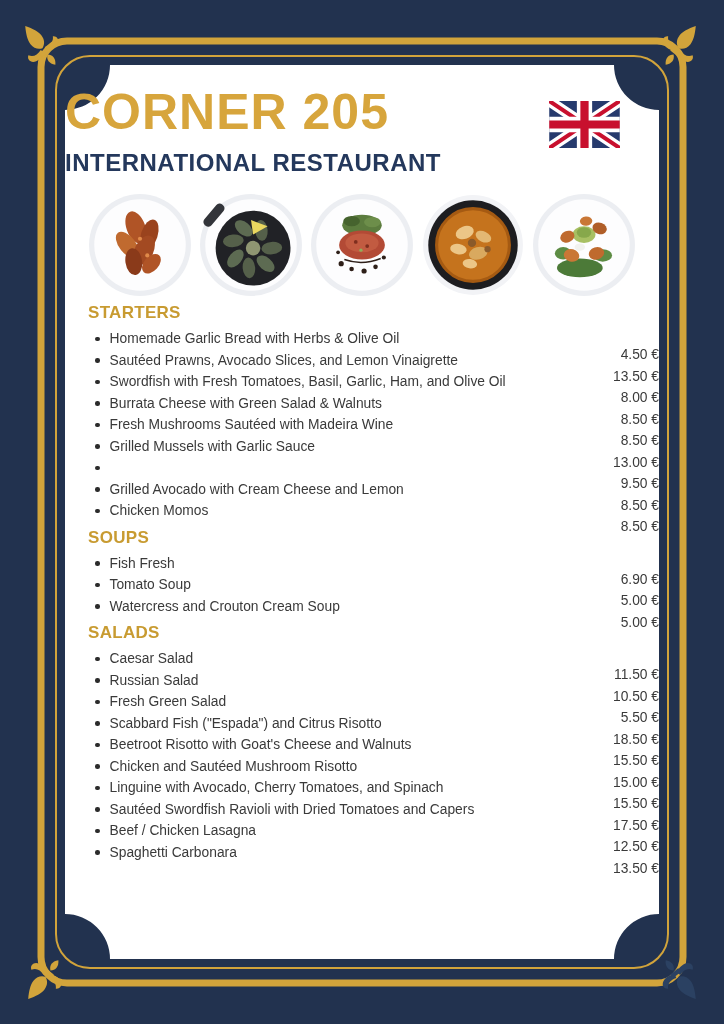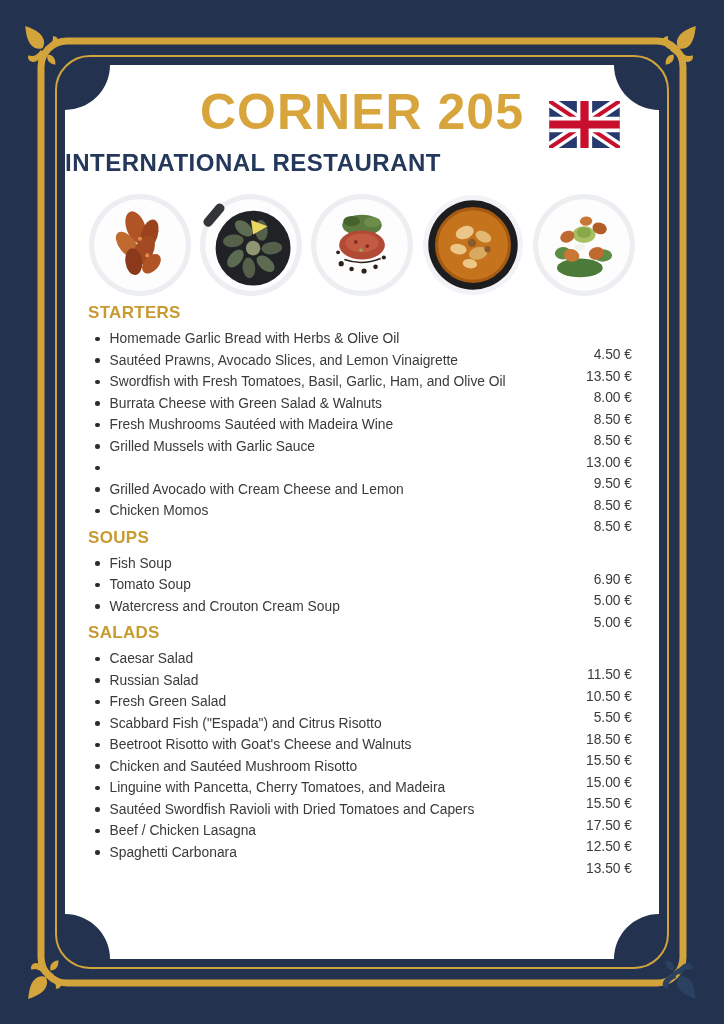--- a/index.html
+++ b/index.html
@@ -11,21 +11,20 @@
     overflow:hidden;
   }
   .frame-layer { position:absolute; inset:0; }
   .content {
     position:absolute;
     left:65px; top:65px;
     width:594px; height:894px;
   }
   .page-title {
     margin-top:22px;
-    text-align:center;
     font-size:50px;
     line-height:1.0;
     font-weight:800;
     letter-spacing:1px;
     color:#d7a53c;
   }
   .page-subtitle {
     margin-top:12px;
     text-align:left;
     font-size:24px;
@@ -42,21 +41,20 @@
     margin-top:16px;
     display:flex;
     justify-content:center;
     gap:7px;
     height:104px;
   }
   .plate { width:104px; height:104px; }
   .menu {
     margin-top:4px;
     padding-left:23px;
-    padding-right:27px;
   }
   .section-title {
     color:#c89b31;
     font-weight:800;
     font-size:17px;
     letter-spacing:0.3px;
     margin:6px 0 5px 0;
     line-height:20px;
   }
   .row {
@@ -242,21 +240,21 @@
       </div>
     <div class="row">
         <span class="dot"></span>
         <span class="item-label">Chicken Momos</span>
         <span class="item-price">8.50 €</span>
       </div>
 
     <div class="section-title">SOUPS</div>
     <div class="row">
         <span class="dot"></span>
-        <span class="item-label">Fish Soup</span>
+        <span class="item-label">Fish Fresh</span>
         <span class="item-price">6.90 €</span>
       </div>
     <div class="row">
         <span class="dot"></span>
         <span class="item-label">Tomato Soup</span>
         <span class="item-price">5.00 €</span>
       </div>
     <div class="row">
         <span class="dot"></span>
         <span class="item-label">Watercress and Crouton Cream Soup</span>
@@ -290,21 +288,21 @@
         <span class="item-label">Beetroot Risotto with Goat's Cheese and Walnuts</span>
         <span class="item-price">15.50 €</span>
       </div>
     <div class="row">
         <span class="dot"></span>
         <span class="item-label">Chicken and Sautéed Mushroom Risotto</span>
         <span class="item-price">15.00 €</span>
       </div>
     <div class="row">
         <span class="dot"></span>
-        <span class="item-label">Linguine with Pancetta, Cherry Tomatoes, and Madeira</span>
+        <span class="item-label">Linguine with Avocado, Cherry Tomatoes, and Spinach</span>
         <span class="item-price">15.50 €</span>
       </div>
     <div class="row">
         <span class="dot"></span>
         <span class="item-label">Sautéed Swordfish Ravioli with Dried Tomatoes and Capers</span>
         <span class="item-price">17.50 €</span>
       </div>
     <div class="row">
         <span class="dot"></span>
         <span class="item-label">Beef / Chicken Lasagna</span>

